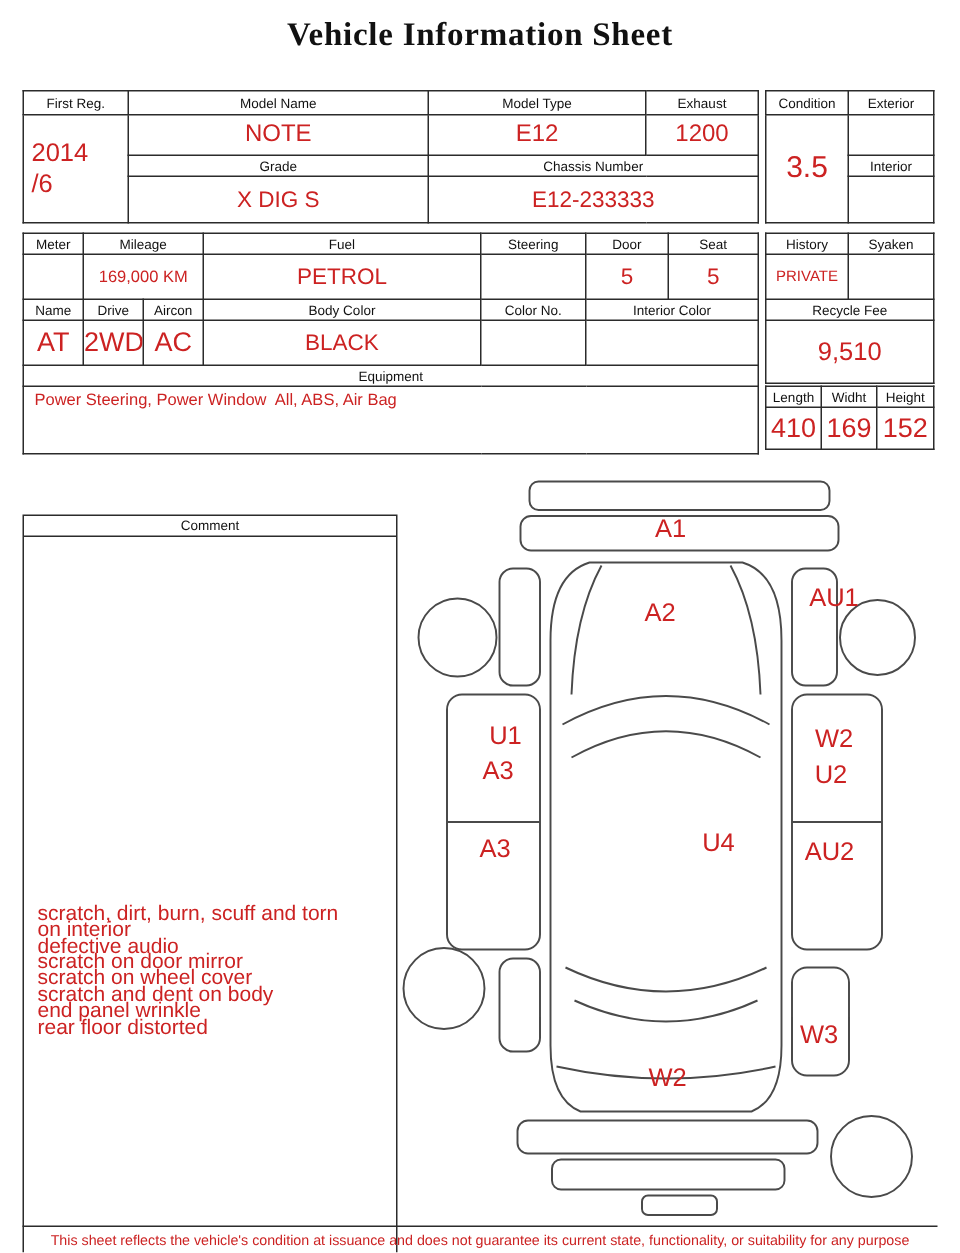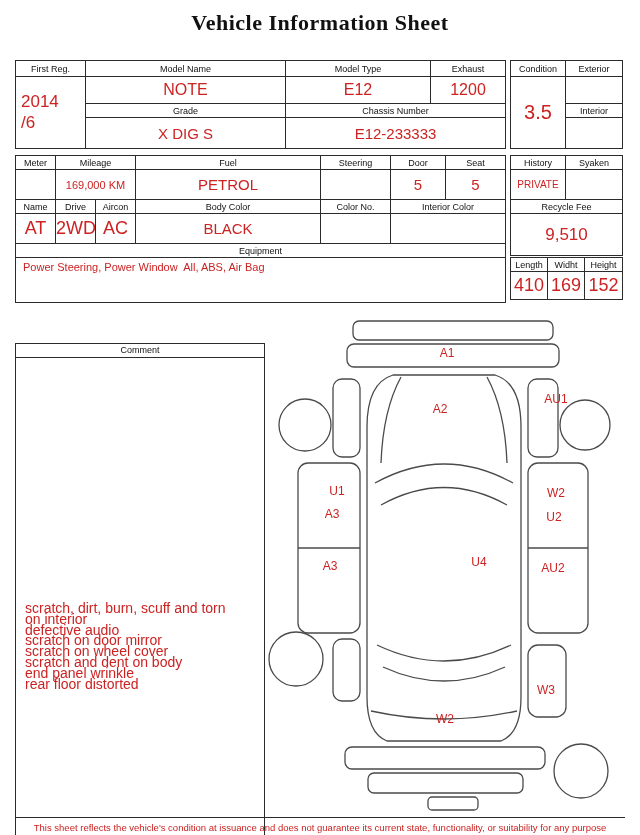--- a/index.html
+++ b/index.html
@@ -29,21 +29,21 @@
   .note-hdr { height:14px; line-height:13px; text-align:center; font-size:9px; color:#111;
               border-bottom:1px solid #2b2b2b; flex:0 0 auto; }
   .comment-body { height:240px; flex:0 0 auto; }
   .note-hdr.special { border-top:none; }
   .special-body { flex:1 1 auto; color:#cc2222; font-size:14px; line-height:10.8px;
                   text-align:left; padding:5px 9px; white-space:pre-line; }
 
   .diagram { position:absolute; left:265px; top:315px; width:375px; height:500px; }
   .diagram svg { position:absolute; left:0; top:0; }
   .marker { position:absolute; transform:translate(-50%,-50%); color:#cc2222;
-            font-size:12px; font-family:"Liberation Sans", sans-serif; }
+            font-size:17px; font-family:"Liberation Sans", sans-serif; }
 
   .footer { position:absolute; left:15px; top:817px; width:610px;
             border-top:1px solid #2b2b2b; padding-top:4px; text-align:center;
             color:#cc2222; font-size:9.5px; }
 
   .abs { position:absolute; }
 </style>
 </head>
 <body>
 

